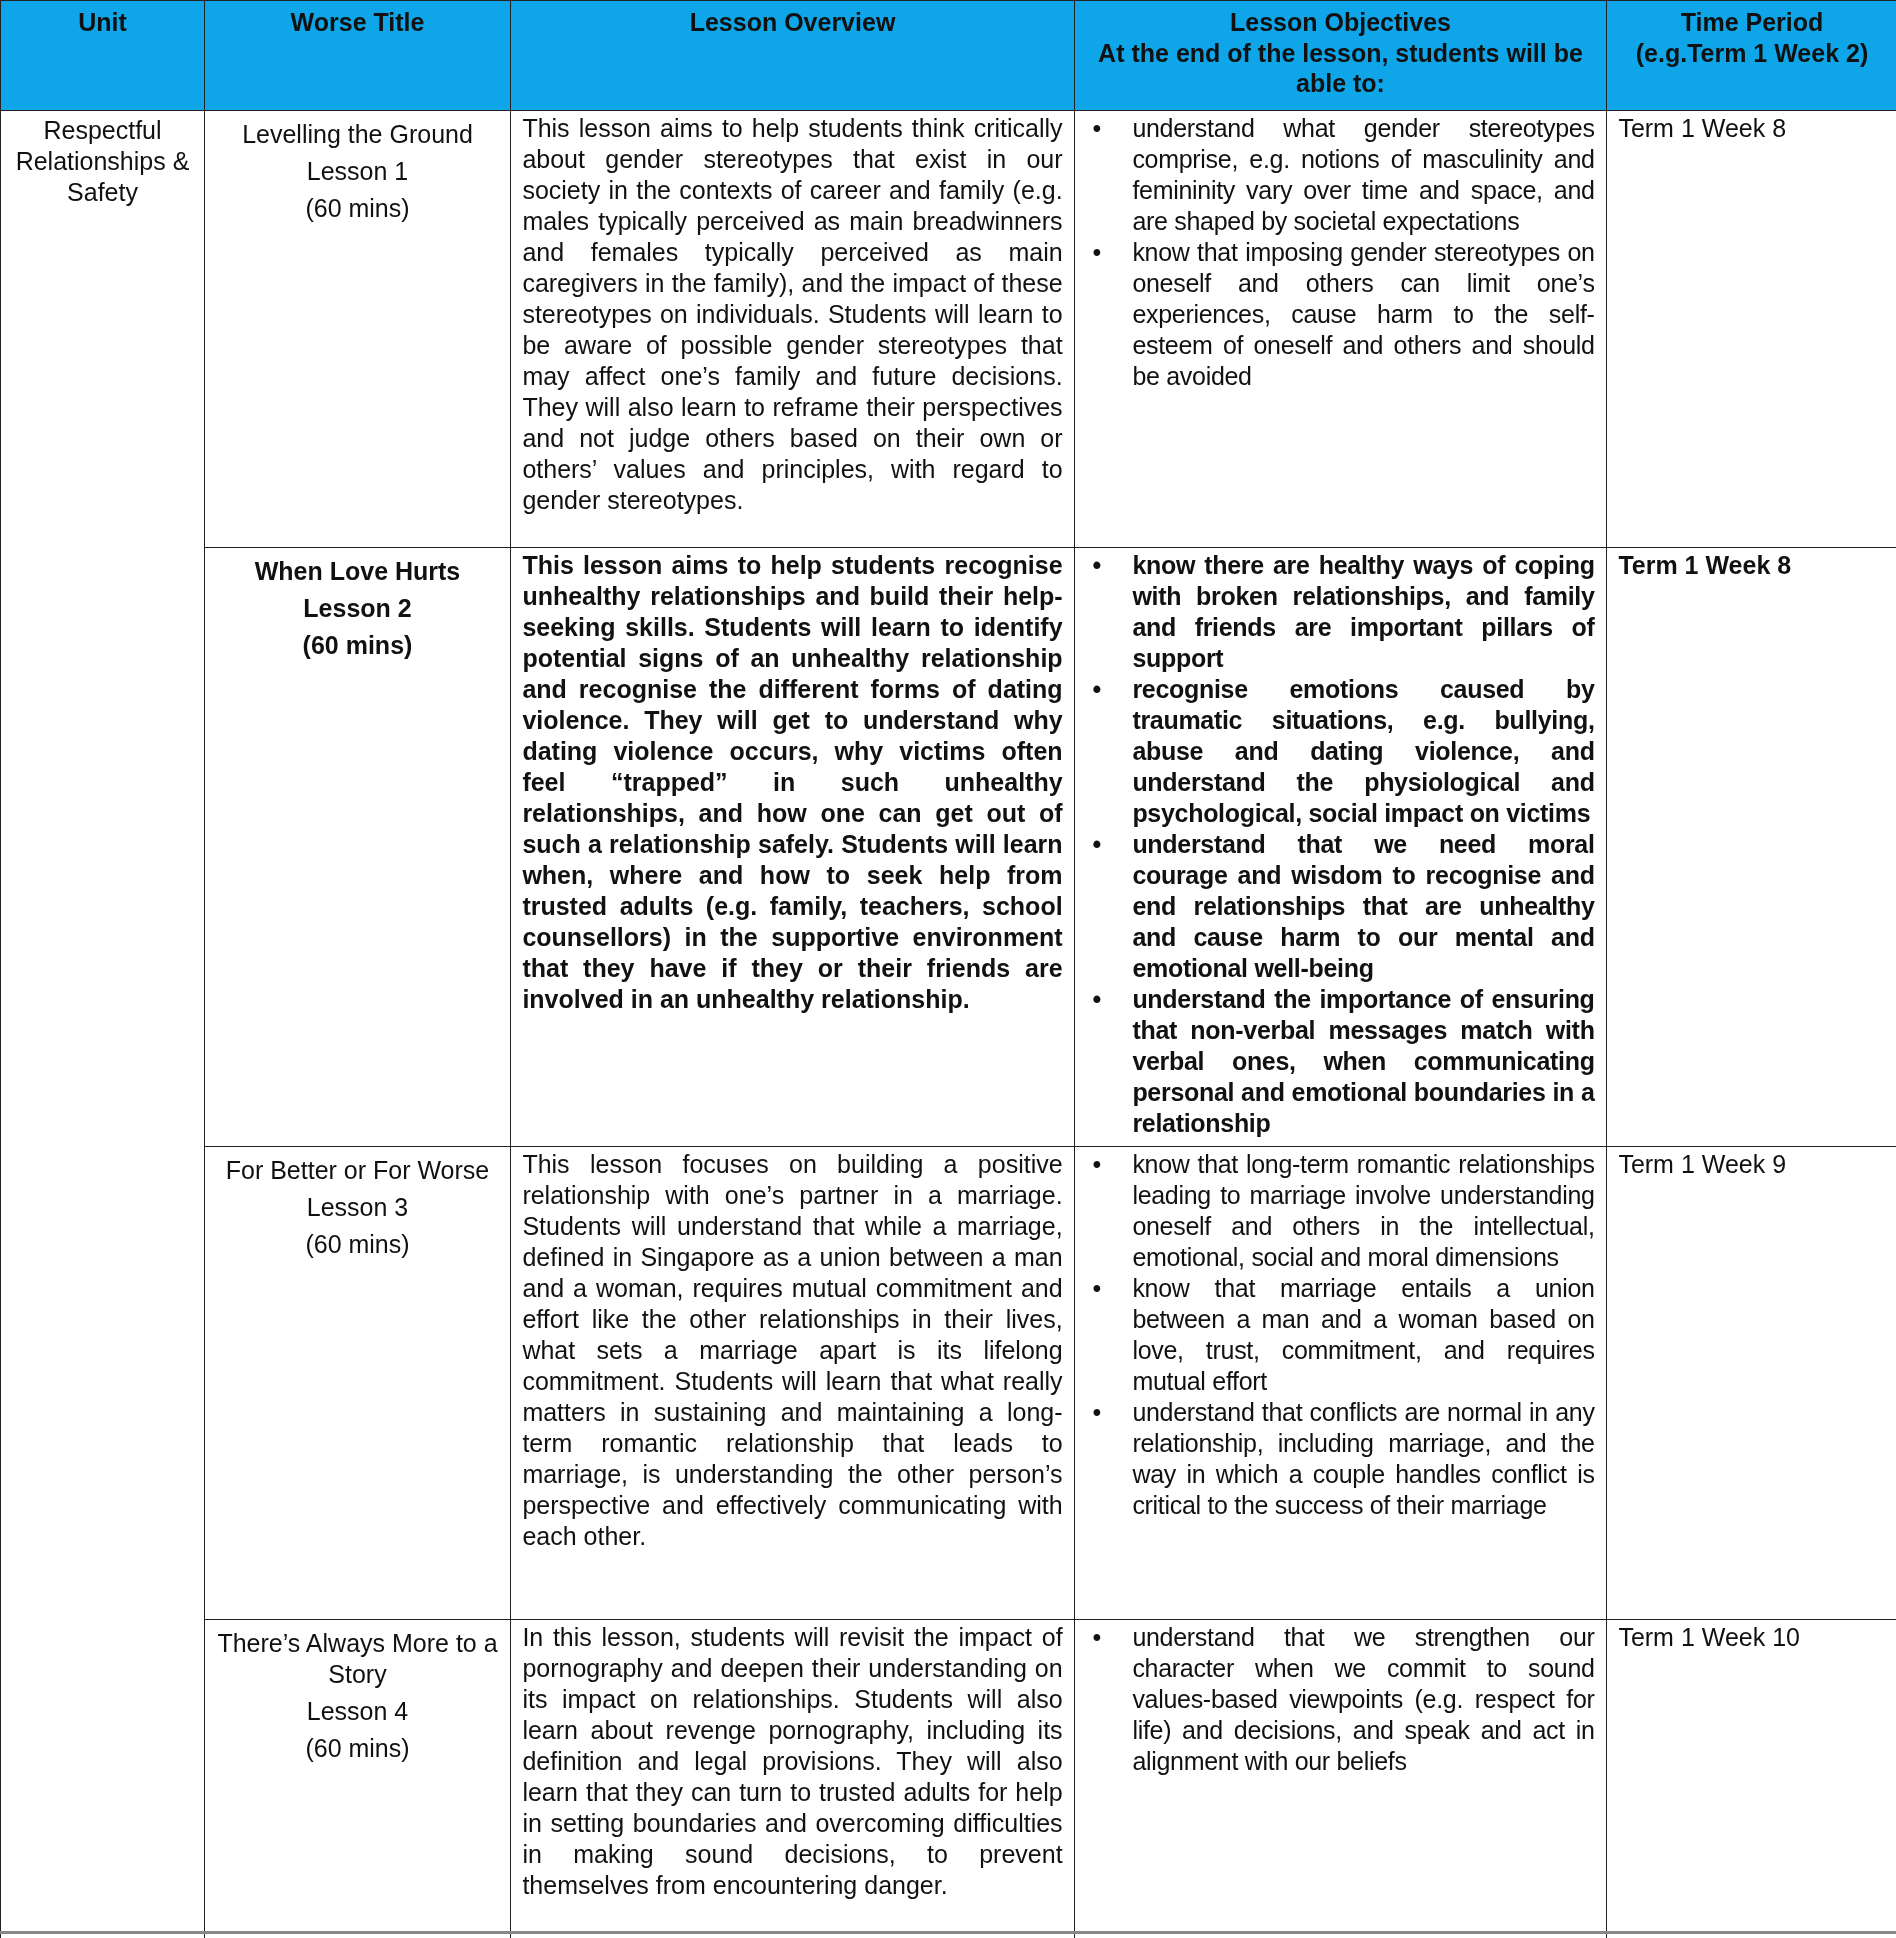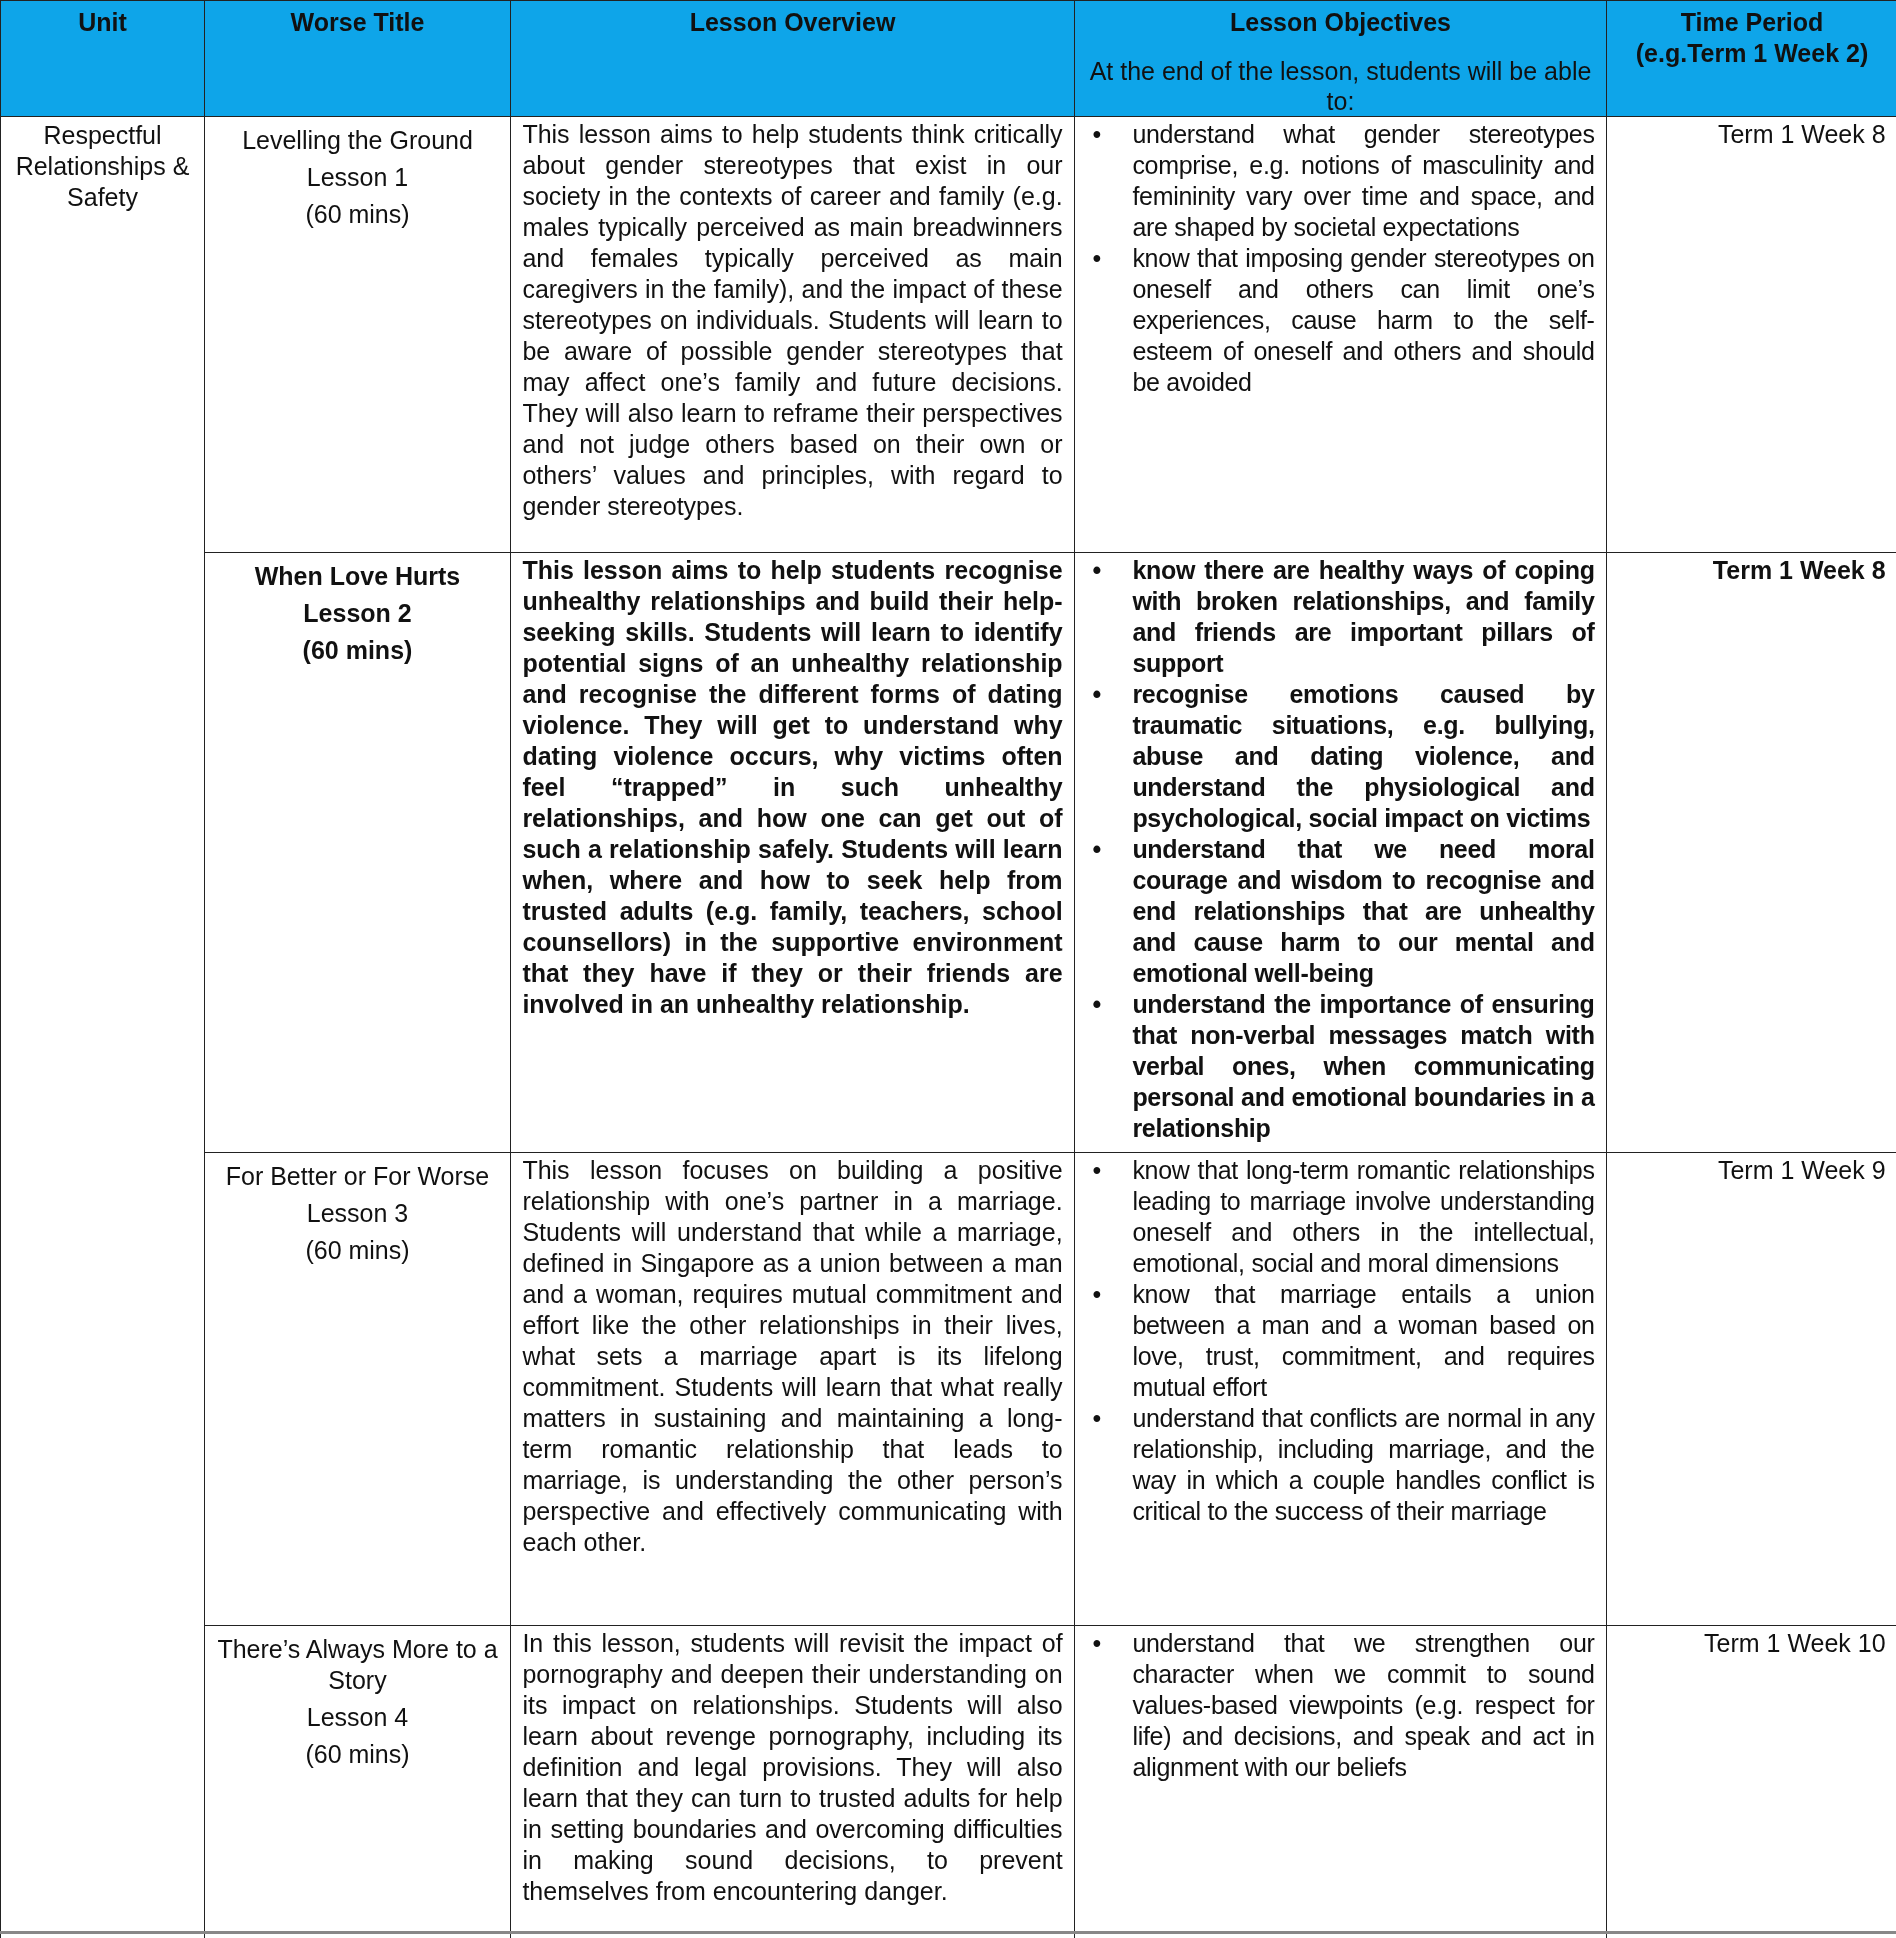--- a/index.html
+++ b/index.html
@@ -21,27 +21,27 @@
   col.c-time { width: 291px; }
   th, td { border: 1.9px solid #222; vertical-align: top; }
   thead th {
     background: #0ea5e9;
     font-weight: bold;
     text-align: center;
     height: 110px;
     padding: 5.7px 7.6px 0 7.6px;
     box-sizing: border-box;
   }
-  thead th .sub { font-weight: normal; display: block; margin-top: 18px; line-height: 30px; }
+  thead th .sub { font-weight: bold; display: block; margin-top: 0; line-height: 30px; }
   td { padding: 1.9px 11.4px 3.8px 11.4px; }
   td.unit { text-align: center; padding-top: 3.8px; border-bottom: 1.9px solid #222; }
   td.title { text-align: center; }
   td.title span { display: block; margin-top: 6px; }
   td.overview { text-align: justify; }
-  td.time { text-align: right; }
+  td.time { text-align: left; }
   ul.obj { margin: 0; padding: 0 0 0 46px; list-style: none; }
   ul.obj li { position: relative; text-align: justify; font-stretch: condensed; letter-spacing: -0.3px; }
   ul.obj li .bullet { position: absolute; left: -40px; top: 0; width: 19px; }
   tr.r1 td { height: 430px; }
   tr.r2 td { height: 593px; font-weight: bold; }
   tr.r3 td { height: 466px; }
   tr.r4 td { height: 327px; }
   .bottom-rule { position: absolute; left: 0; top: 1931px; width: 1897px; height: 2.9px; background: #888; }
 </style>
 </head>

